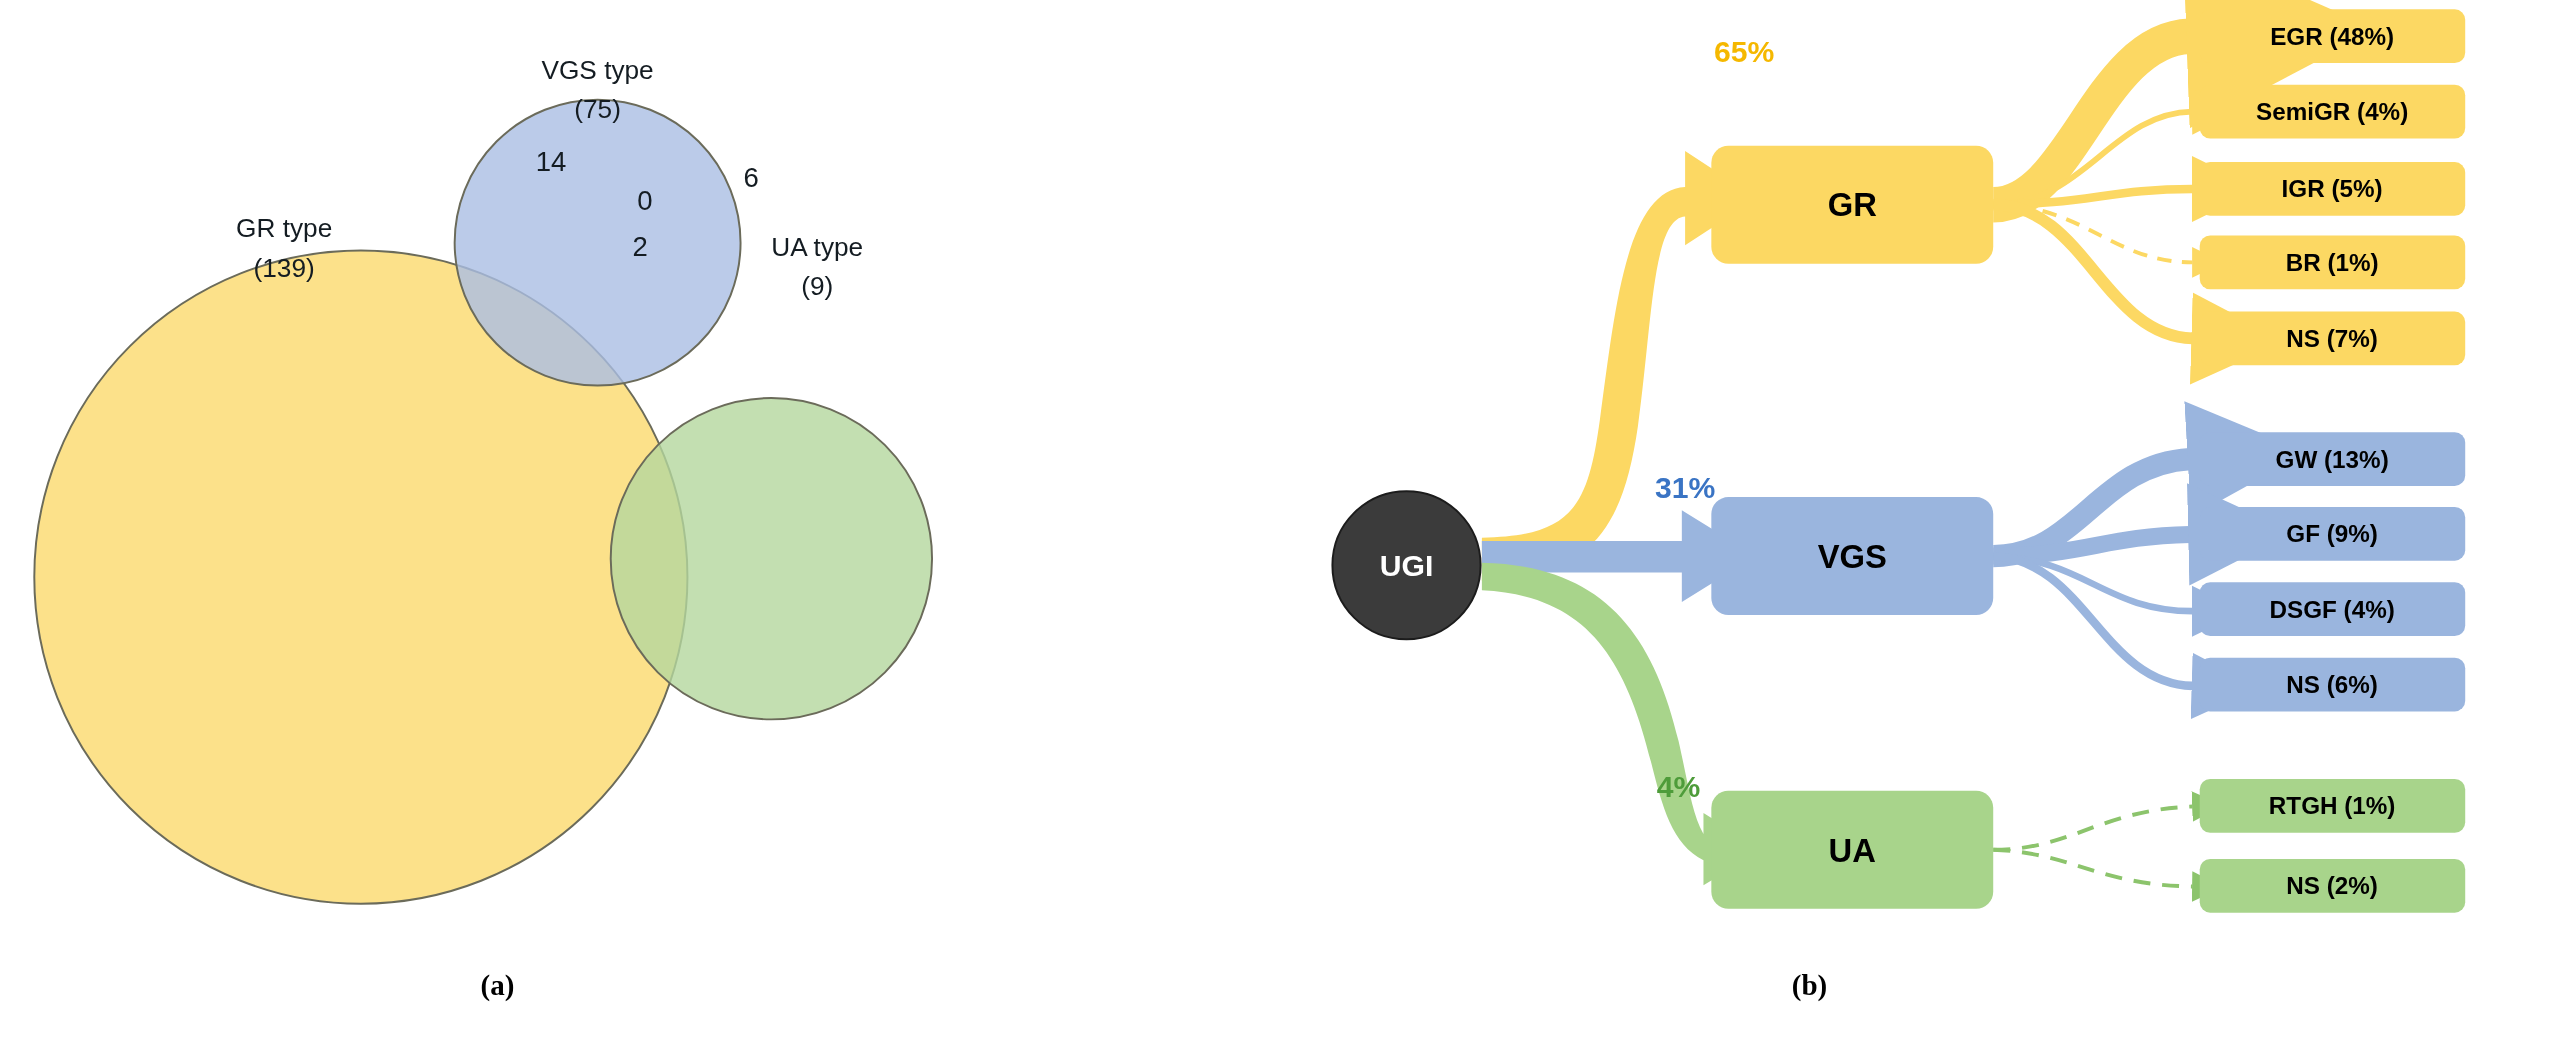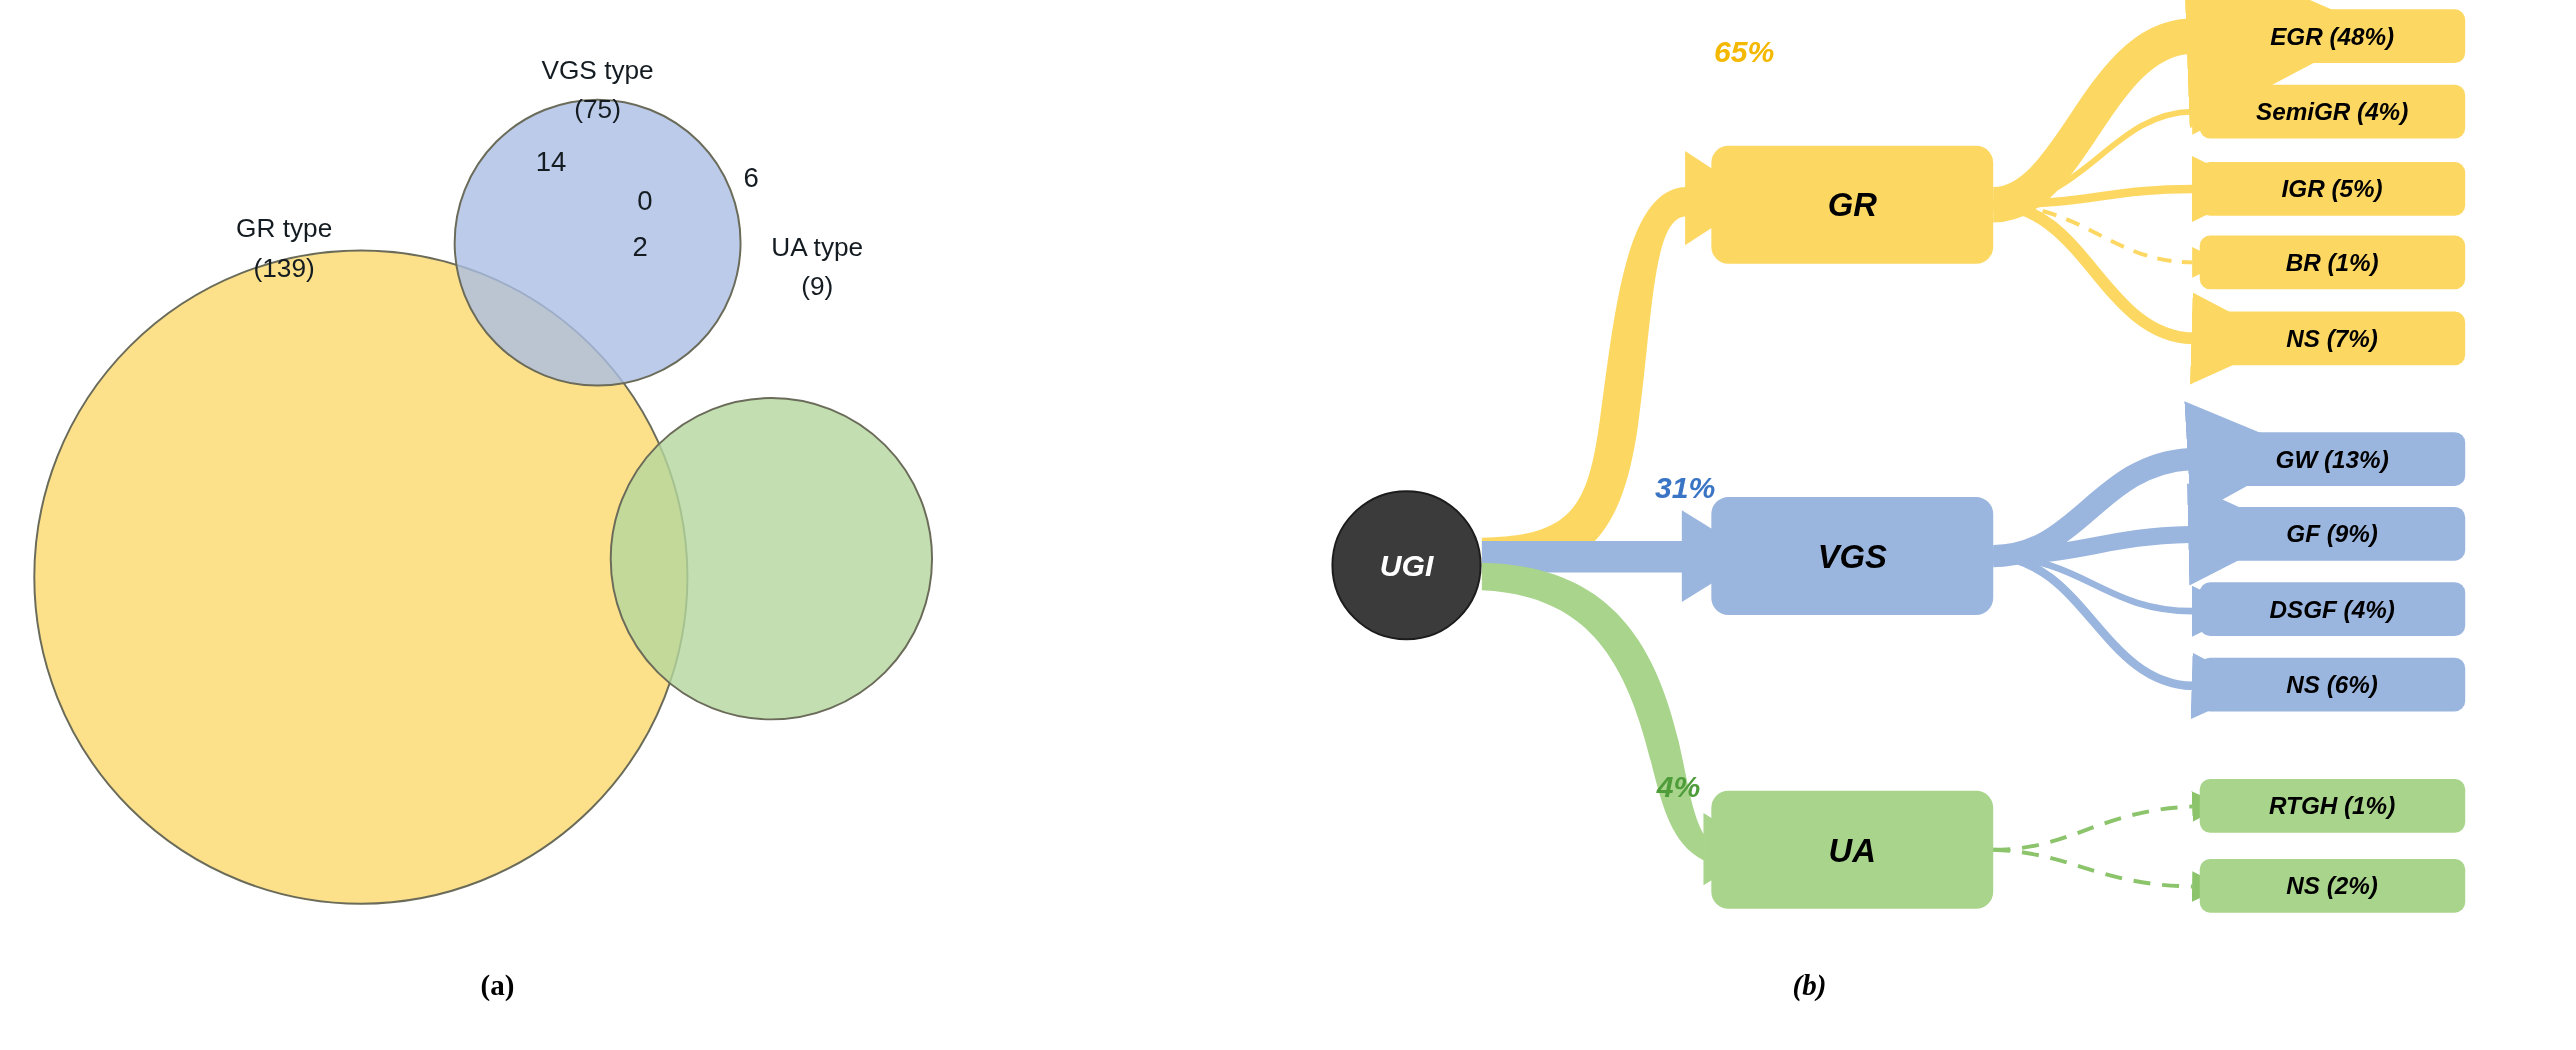--- a/index.html
+++ b/index.html
@@ -1,20 +1,20 @@
 <!DOCTYPE html>
 <html style="font-size:10.5px"><head>
 <meta charset="utf-8">
 <style>
   html,body{margin:0;padding:0;background:#ffffff;}
   body{width:2576px;height:1051px;position:relative;overflow:hidden;
        font-family:"Liberation Sans",sans-serif;color:#111;}
   .panel{position:absolute;top:0;height:1051px;}
   #panel-a{left:2px;width:1023px;margin-left:10px;}
-  #panel-b{left:1023px;width:1553px;font-style:italic;}
+  #panel-b{left:1023px;width:1553px;}
   svg{position:absolute;left:0;top:0;overflow:visible;}
   .caption{position:absolute;font-weight:bold;font-size:29px;color:#000;
            font-family:"Liberation Serif",serif;text-align:center;}
   .venn-label{font-family:"Liberation Sans",sans-serif;font-size:40px;fill:#141c22;}
   .venn-count{font-family:"Liberation Sans",sans-serif;font-size:42px;fill:#141c22;}
   .node-text{font-family:"Liberation Sans",sans-serif;font-weight:bold;font-size:50px;fill:#000;}
   .hub-text{font-family:"Liberation Sans",sans-serif;font-weight:bold;font-size:46px;fill:#ffffff;}
   .leaf-text{font-family:"Liberation Sans",sans-serif;font-weight:bold;font-size:37px;fill:#000;}
   .pct-text{font-family:"Liberation Sans",sans-serif;font-weight:bold;font-size:46px;}
 </style>

